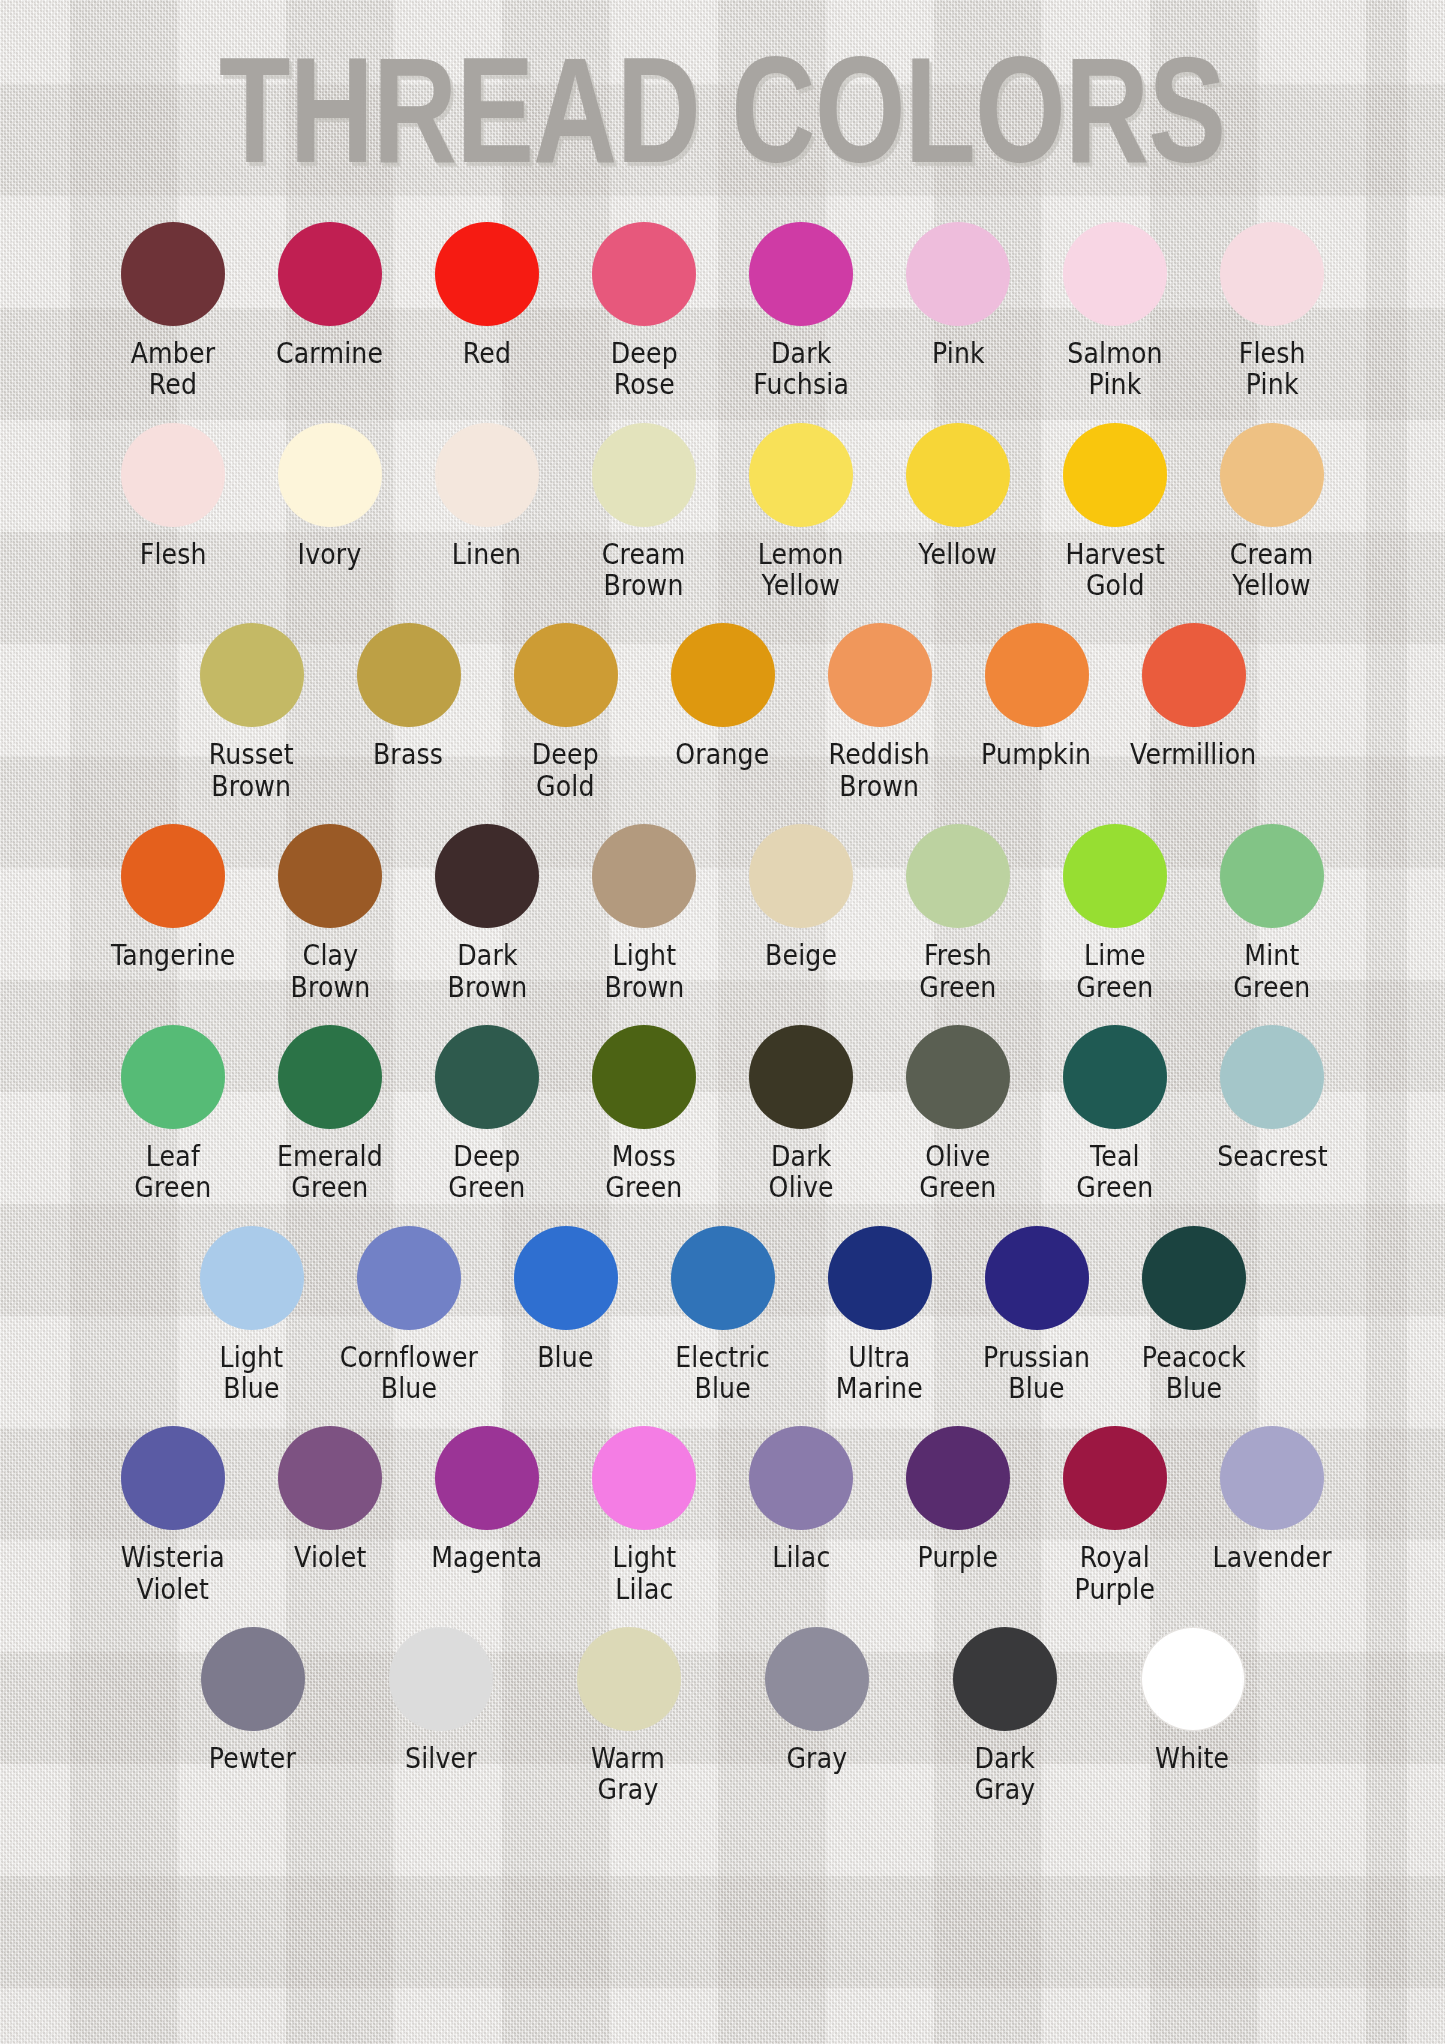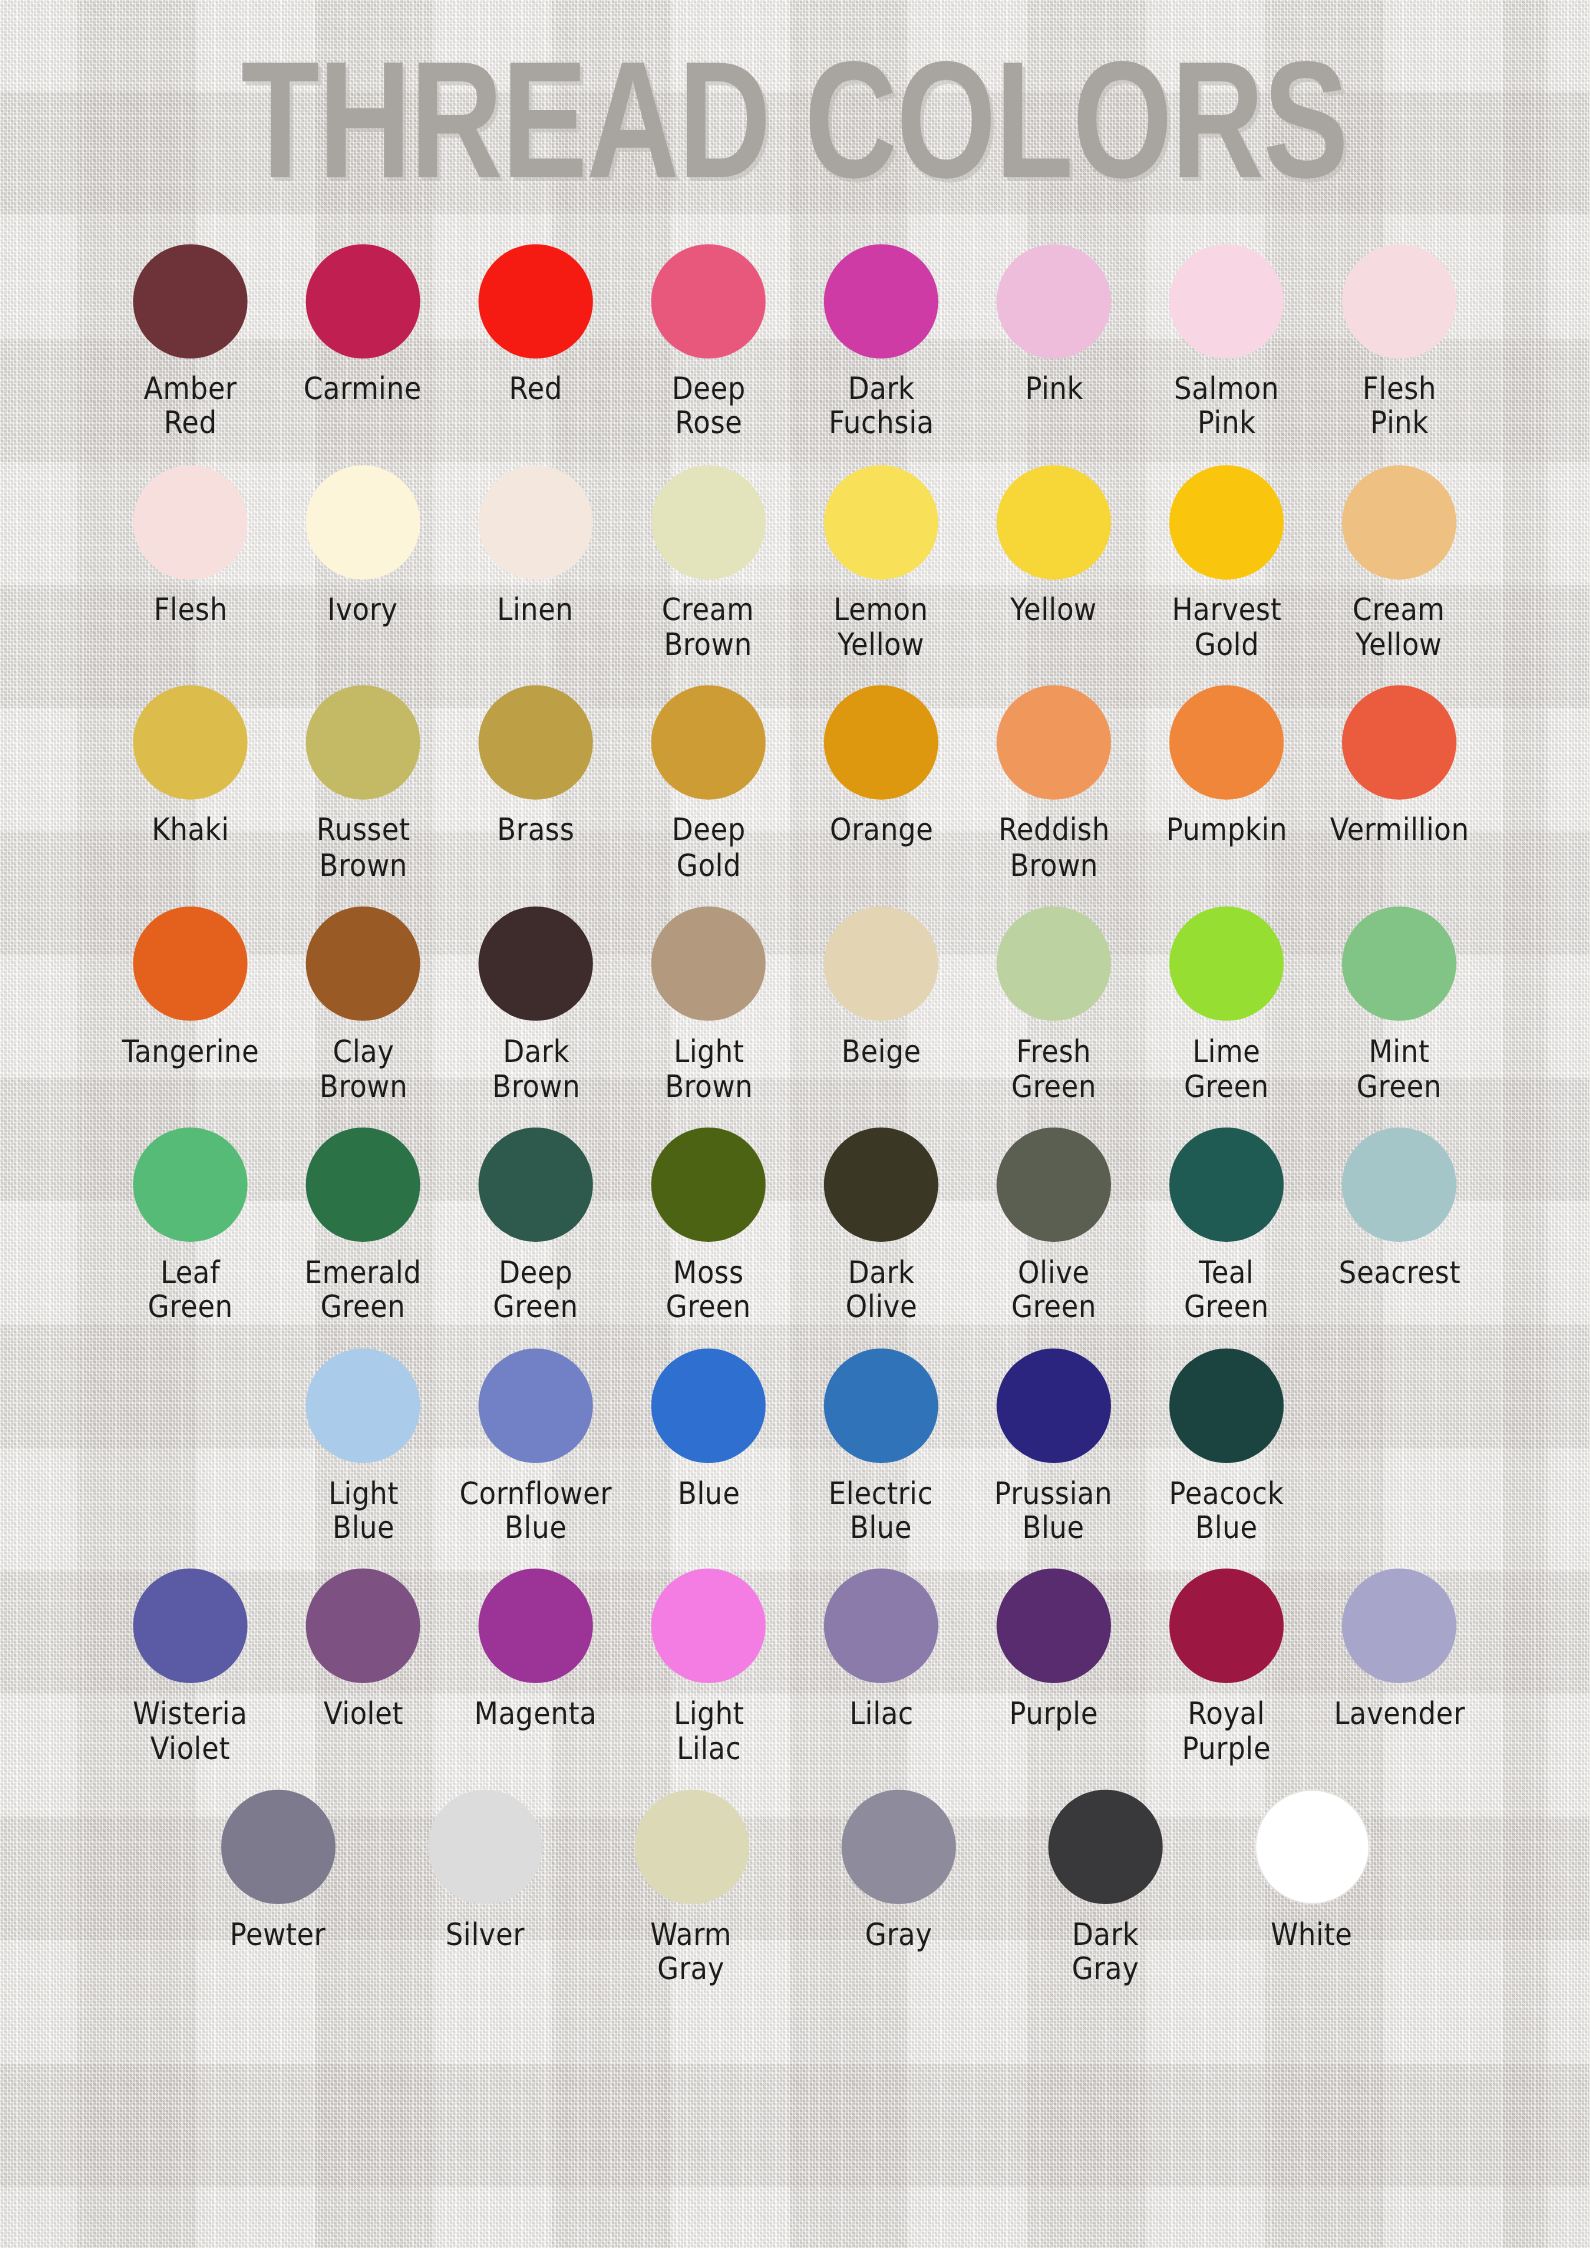--- a/index.html
+++ b/index.html
@@ -236,24 +236,20 @@
         </div>
         <div class="swatch">
           <div class="dot" style="background-color: rgb(238, 193, 131);"></div>
           <div class="label">Cream
 Yellow</div>
         </div>
       </div>
       <div class="row-spacer"></div>
       <div class="row">
         <div class="swatch">
-          <div class="dot" style="background-color: rgb(220, 189, 76);"></div>
-          <div class="label">Khaki</div>
-        </div>
-        <div class="swatch">
           <div class="dot" style="background-color: rgb(196, 185, 101);"></div>
           <div class="label">Russet
 Brown</div>
         </div>
         <div class="swatch">
           <div class="dot" style="background-color: rgb(189, 160, 69);"></div>
           <div class="label">Brass</div>
         </div>
         <div class="swatch">
           <div class="dot" style="background-color: rgb(205, 156, 52);"></div>
@@ -376,20 +372,25 @@
         <div class="swatch">
           <div class="dot" style="background-color: rgb(47, 111, 208);"></div>
           <div class="label">Blue</div>
         </div>
         <div class="swatch">
           <div class="dot" style="background-color: rgb(48, 115, 184);"></div>
           <div class="label">Electric
 Blue</div>
         </div>
         <div class="swatch">
+          <div class="dot" style="background-color: rgb(28, 47, 124);"></div>
+          <div class="label">Ultra
+Marine</div>
+        </div>
+        <div class="swatch">
           <div class="dot" style="background-color: rgb(44, 37, 128);"></div>
           <div class="label">Prussian
 Blue</div>
         </div>
         <div class="swatch">
           <div class="dot" style="background-color: rgb(27, 67, 64);"></div>
           <div class="label">Peacock
 Blue</div>
         </div>
       </div>

